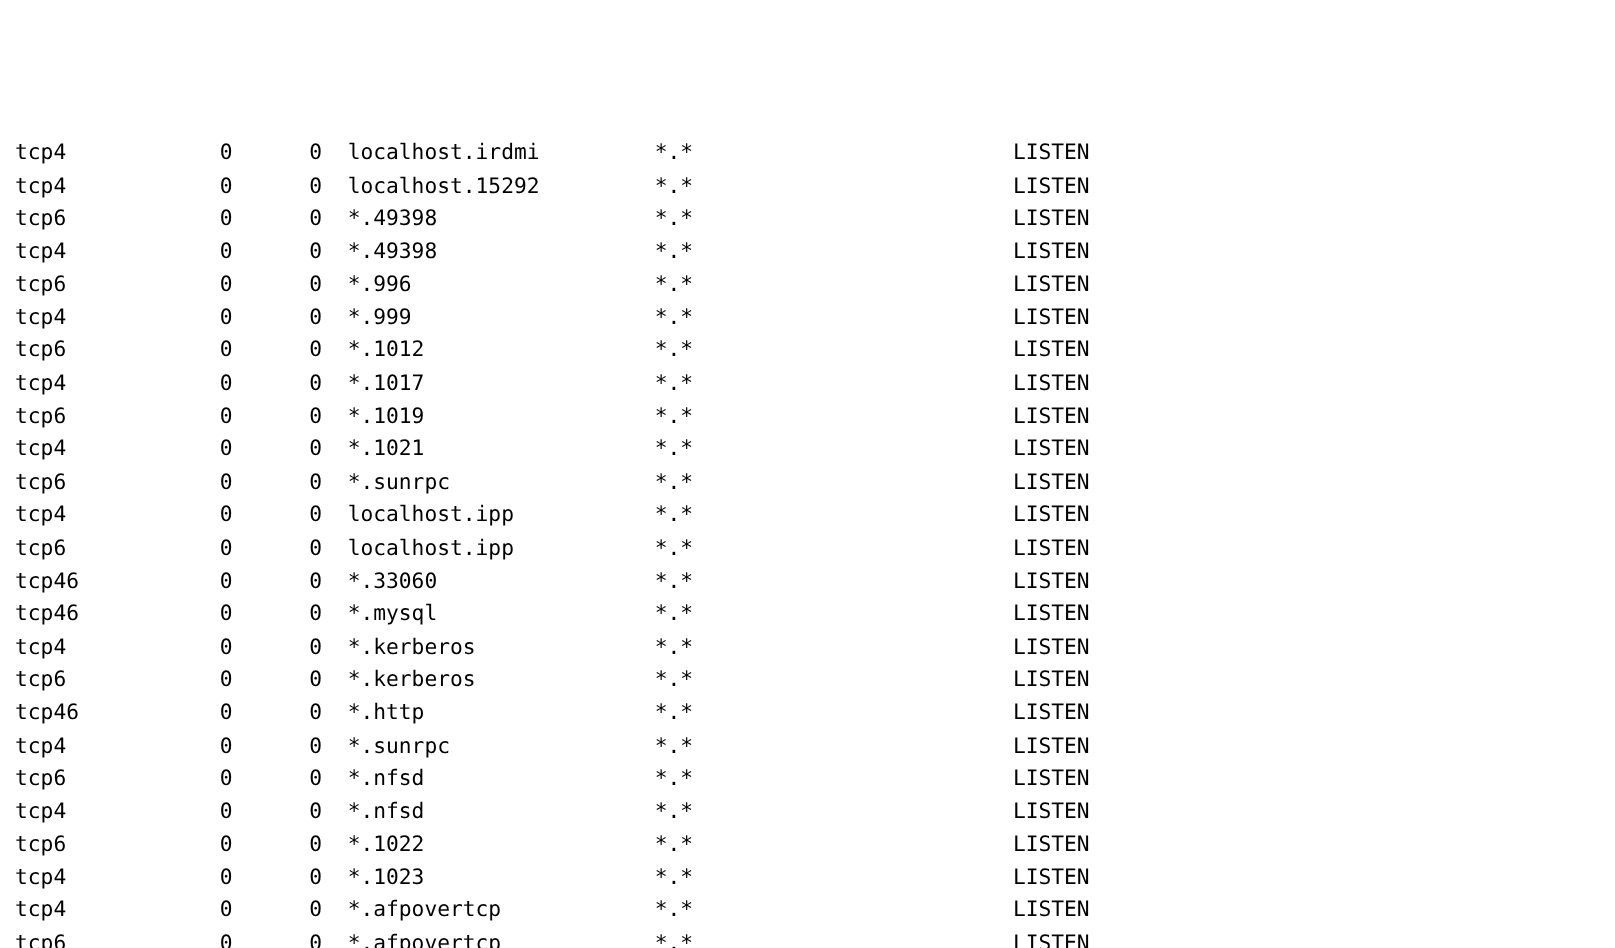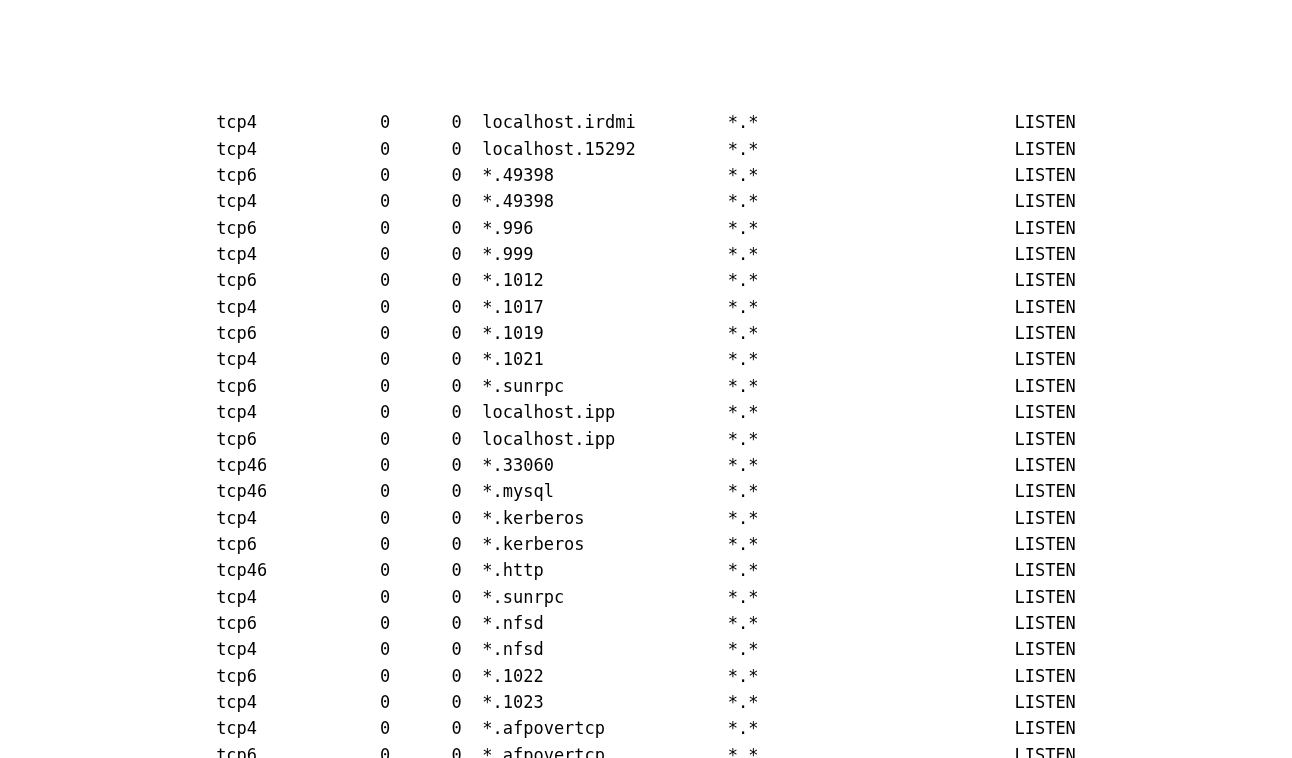--- a/index.html
+++ b/index.html
@@ -10,21 +10,20 @@
       font-size: 17px;
       line-height: 1.55;
       color: #000000;
       white-space: pre;
     }
     .terminal-output {
       display: block;
     }
     .row {
       display: block;
-      text-align: center;
     }
   </style>
 </head>
 <body>
 
 
 
 <div class="terminal-output"><span class="row">tcp4            0      0  localhost.irdmi         *.*                         LISTEN</span><span class="row">tcp4            0      0  localhost.15292         *.*                         LISTEN</span><span class="row">tcp6            0      0  *.49398                 *.*                         LISTEN</span><span class="row">tcp4            0      0  *.49398                 *.*                         LISTEN</span><span class="row">tcp6            0      0  *.996                   *.*                         LISTEN</span><span class="row">tcp4            0      0  *.999                   *.*                         LISTEN</span><span class="row">tcp6            0      0  *.1012                  *.*                         LISTEN</span><span class="row">tcp4            0      0  *.1017                  *.*                         LISTEN</span><span class="row">tcp6            0      0  *.1019                  *.*                         LISTEN</span><span class="row">tcp4            0      0  *.1021                  *.*                         LISTEN</span><span class="row">tcp6            0      0  *.sunrpc                *.*                         LISTEN</span><span class="row">tcp4            0      0  localhost.ipp           *.*                         LISTEN</span><span class="row">tcp6            0      0  localhost.ipp           *.*                         LISTEN</span><span class="row">tcp46           0      0  *.33060                 *.*                         LISTEN</span><span class="row">tcp46           0      0  *.mysql                 *.*                         LISTEN</span><span class="row">tcp4            0      0  *.kerberos              *.*                         LISTEN</span><span class="row">tcp6            0      0  *.kerberos              *.*                         LISTEN</span><span class="row">tcp46           0      0  *.http                  *.*                         LISTEN</span><span class="row">tcp4            0      0  *.sunrpc                *.*                         LISTEN</span><span class="row">tcp6            0      0  *.nfsd                  *.*                         LISTEN</span><span class="row">tcp4            0      0  *.nfsd                  *.*                         LISTEN</span><span class="row">tcp6            0      0  *.1022                  *.*                         LISTEN</span><span class="row">tcp4            0      0  *.1023                  *.*                         LISTEN</span><span class="row">tcp4            0      0  *.afpovertcp            *.*                         LISTEN</span><span class="row">tcp6            0      0  *.afpovertcp            *.*                         LISTEN</span></div>
 
 

